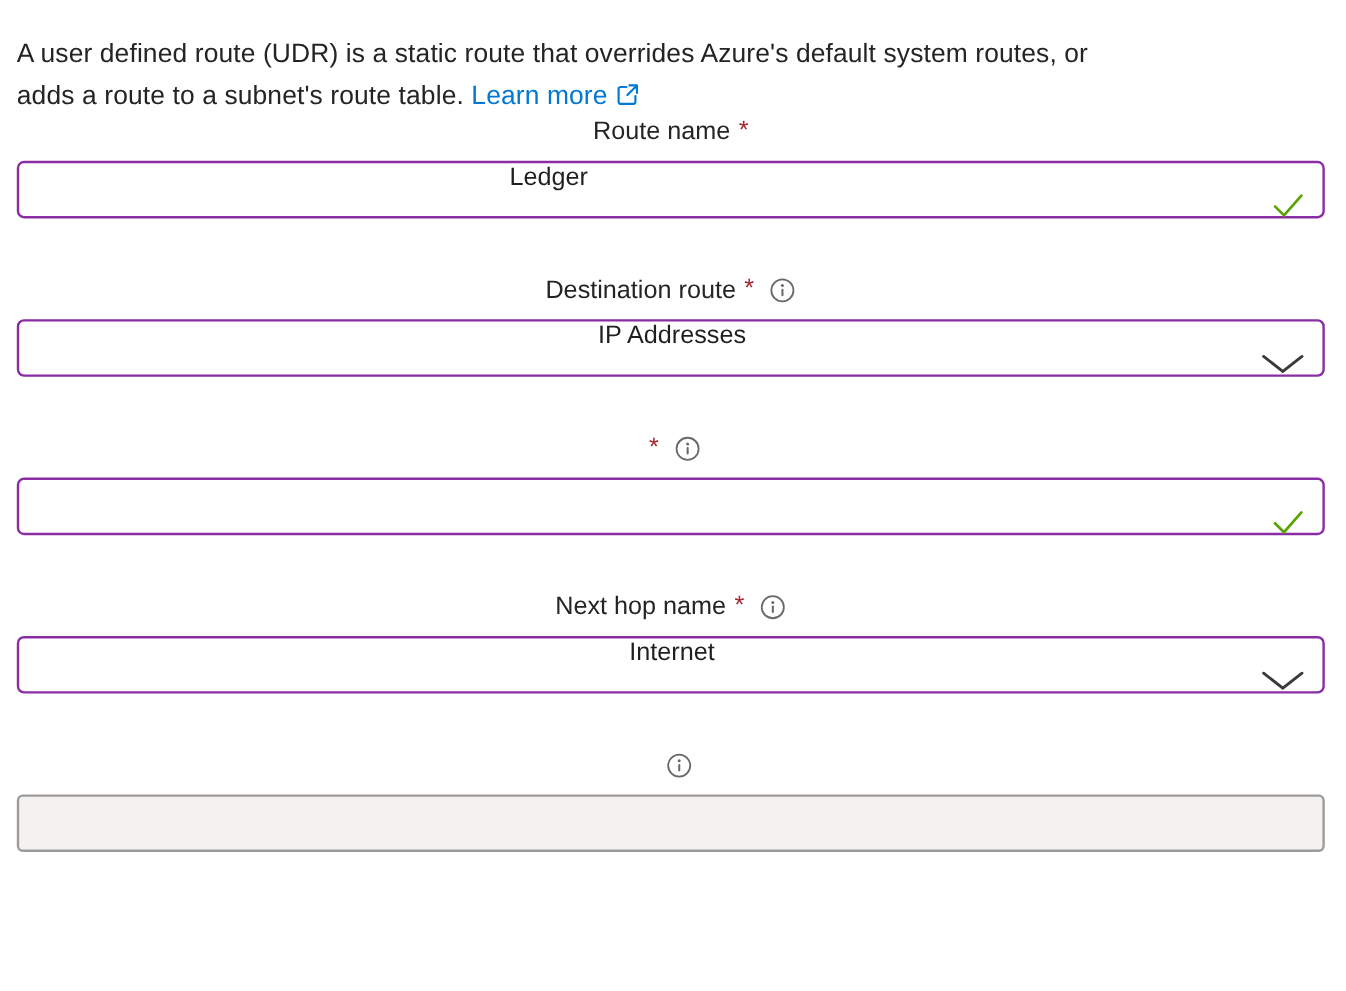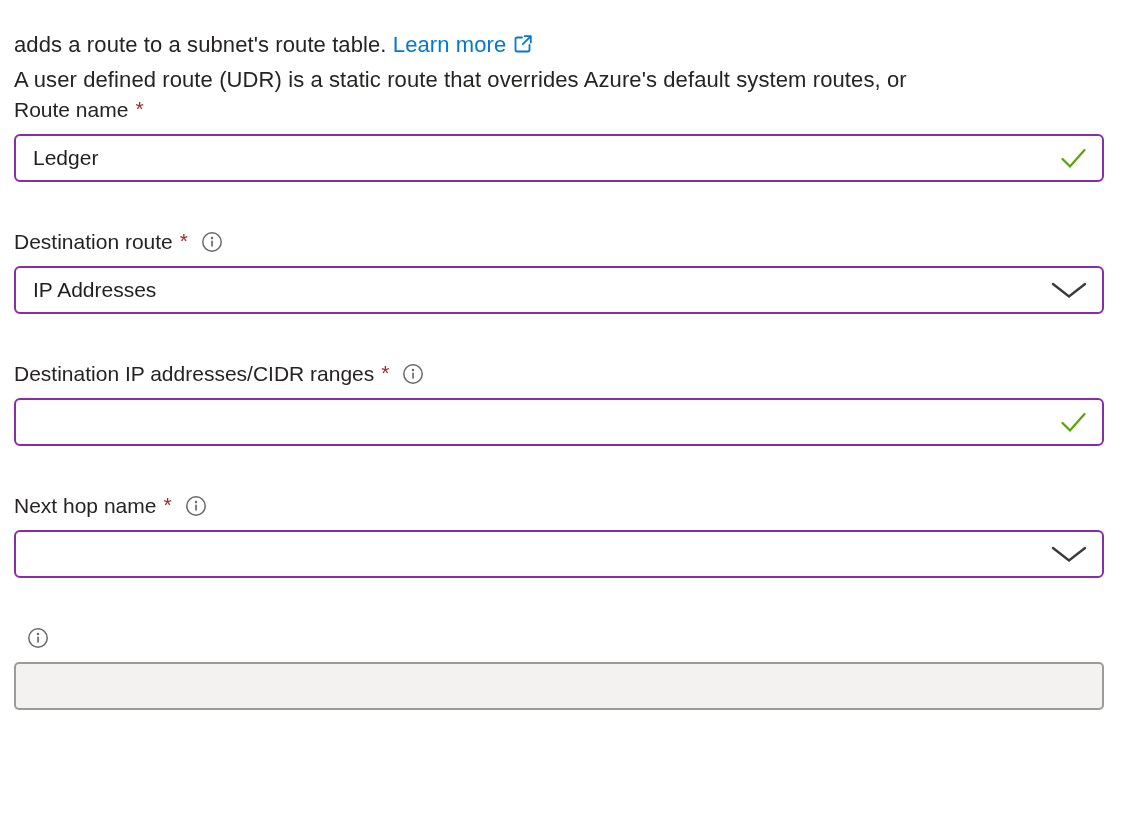--- a/index.html
+++ b/index.html
@@ -33,20 +33,21 @@
   
   .field { margin-bottom: 47px; }
   .field:first-of-type { margin-top: 73px; }
   .label-row {
     display: flex;
     align-items: center;
     height: 26px;
     margin-bottom: 11px;
     font-size: 21px;
     color: #252423;
+    justify-content: center;
   }
   .required-marker {
     color: #a4262c;
     margin-left: 7px;
     font-size: 21px;
     position: relative;
     top: -1px;
   }
   .info-icon {
     display: inline-flex;
@@ -57,20 +58,21 @@
     width: 1090px;
     height: 48px;
     border: 2.5px solid #8a2da5;
     border-radius: 6px;
     background: #ffffff;
     display: flex;
     align-items: center;
     padding: 0 15px 0 17px;
     font-size: 21px;
     color: #201f1e;
+    flex-direction: column;
   }
   .control input {
     flex: 1 1 auto;
     border: none;
     outline: none;
     font-family: inherit;
     font-size: 21px;
     color: #201f1e;
     background: transparent;
     height: 100%;
@@ -90,29 +92,29 @@
     border-radius: 5px;
     cursor: default;
   }
 </style>
 </head>
 <body>
 
 <div class="page">
 
   <div class="intro">
+    <div>A user defined route (UDR) is a static route that overrides Azure's default system routes, or</div>
     <div>
       <span>adds a route to a subnet's route table.</span>
       <a><span>Learn more</span><span class="ext-link-icon"><svg width="20" height="20" viewBox="0 0 20 20">
               <path d="M9 3.5 H4.2 C3.2 3.5 2.5 4.2 2.5 5.2 V15.8 C2.5 16.8 3.2 17.5 4.2 17.5 H14.8 C15.8 17.5 16.5 16.8 16.5 15.8 V11" fill="none" stroke="#0078d4" stroke-width="1.8" stroke-linecap="round"></path>
               <path d="M11.5 2.2 H17.8 V8.5" fill="none" stroke="#0078d4" stroke-width="1.8" stroke-linecap="round" stroke-linejoin="round"></path>
               <path d="M17.4 2.6 L9.8 10.2" fill="none" stroke="#0078d4" stroke-width="1.8" stroke-linecap="round"></path>
             </svg></span></a>
     </div>
-    <div>A user defined route (UDR) is a static route that overrides Azure's default system routes, or</div>
   </div>
 
   <div class="field">
     <div class="label-row">
       <span>Route name</span>
       <span class="required-marker">*</span>
     </div>
     <div class="control">
       <input type="text" value="Ledger" style="">
       <span class="trailing-icon">
@@ -140,21 +142,20 @@
       <span class="trailing-icon">
         <svg width="36" height="17" viewBox="0 0 36 17">
             <path d="M2 2 L18 14.5 L34 2" fill="none" stroke="#3b3a39" stroke-width="2.4" stroke-linecap="round"></path>
           </svg>
       </span>
     </div>
   </div>
 
   <div class="field">
     <div class="label-row">
-      <span>Destination IP addresses/CIDR ranges</span>
       <span class="required-marker">*</span>
       <span class="info-icon">
         <svg width="22" height="22" viewBox="0 0 22 22">
             <circle cx="11" cy="11" r="9.2" fill="none" stroke="#6b6966" stroke-width="1.5"></circle>
             <circle cx="11" cy="7" r="1.25" fill="#6b6966"></circle>
             <rect x="10.2" y="9.6" width="1.7" height="6.2" rx="0.8" fill="#6b6966"></rect>
           </svg>
       </span>
     </div>
     <div class="control">
@@ -173,20 +174,21 @@
       <span class="required-marker">*</span>
       <span class="info-icon">
         <svg width="22" height="22" viewBox="0 0 22 22">
             <circle cx="11" cy="11" r="9.2" fill="none" stroke="#6b6966" stroke-width="1.5"></circle>
             <circle cx="11" cy="7" r="1.25" fill="#6b6966"></circle>
             <rect x="10.2" y="9.6" width="1.7" height="6.2" rx="0.8" fill="#6b6966"></rect>
           </svg>
       </span>
     </div>
     <div class="control select-control">
+      <span class="select-value">Internet</span>
       <span class="trailing-icon">
         <svg width="36" height="17" viewBox="0 0 36 17">
             <path d="M2 2 L18 14.5 L34 2" fill="none" stroke="#3b3a39" stroke-width="2.4" stroke-linecap="round"></path>
           </svg>
       </span>
     </div>
   </div>
 
   <div class="field">
     <div class="label-row">

